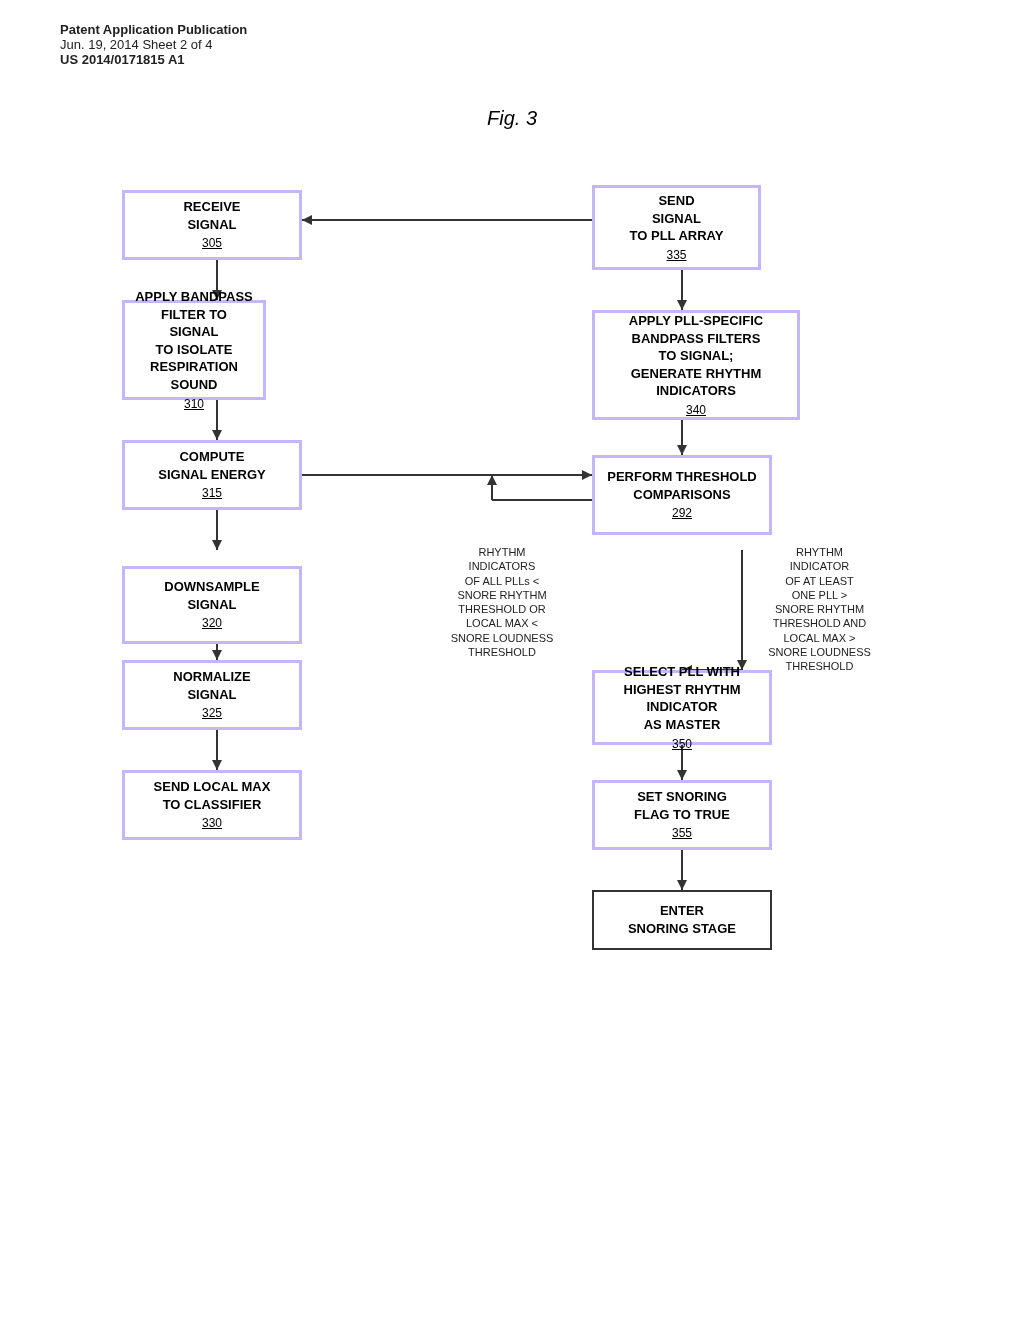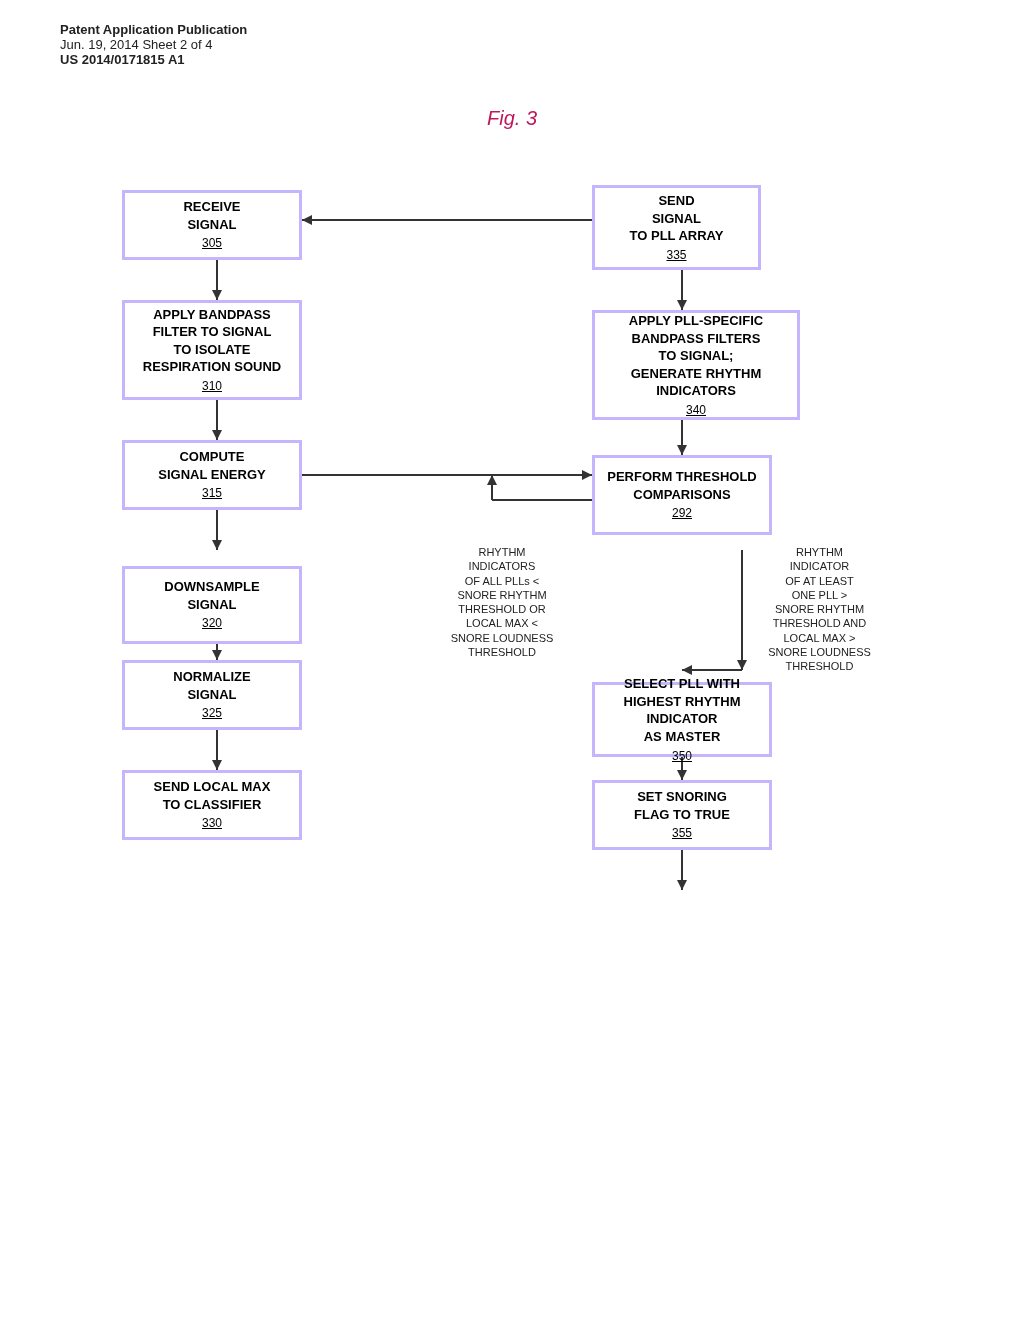--- a/index.html
+++ b/index.html
@@ -33,21 +33,21 @@
     .header-center { font-weight: normal; }
     .header-right { font-weight: bold; }
 
     
     .fig-title {
       text-align: center;
       font-size: 20px;
       font-style: italic;
       margin-top: 30px;
       margin-bottom: 40px;
-      color: #be185d;
+      color: #000000;
     }
 
     
     .flowchart {
       position: relative;
       width: 900px;
       margin: 0 auto;
       height: 1050px;
     }
 
@@ -153,21 +153,21 @@
 
       <line x1="680" y1="500" x2="620" y2="500" stroke="#333" stroke-width="2"></line>
       <polygon points="620,500 630,495 630,505" fill="#333"></polygon>
     </svg>
 
     <div class="flow-box" style="left:60px; top:20px; width:180px; height:70px;">
       <span>RECEIVE<br>SIGNAL</span>
       <span class="ref">305</span>
     </div>
 
-    <div class="flow-box" style="left:60px; top:130px; width:180px; height:100px;">
+    <div class="flow-box" style="left:60px; top:130px; width:144px; height:100px;">
       <span>APPLY BANDPASS<br>FILTER TO SIGNAL<br>TO ISOLATE<br>RESPIRATION SOUND</span>
       <span class="ref">310</span>
     </div>
 
     <div class="flow-box" style="left:60px; top:270px; width:180px; height:70px;">
       <span>COMPUTE<br>SIGNAL ENERGY</span>
       <span class="ref">315</span>
     </div>
 
     <div class="flow-box" style="left:60px; top:396px; width:180px; height:78px;">
@@ -216,26 +216,29 @@
 INDICATOR
 OF AT LEAST
 ONE PLL &gt;
 SNORE RHYTHM
 THRESHOLD AND
 LOCAL MAX &gt;
 SNORE LOUDNESS
 THRESHOLD</span>
     </div>
 
-    <div class="flow-box" style="left:530px; top:500px; width:180px; height:75px;margin-top:12px;">
+    <div class="flow-box" style="left:530px; top:500px; width:180px; height:75px;">
       <span>SELECT PLL WITH<br>HIGHEST RHYTHM<br>INDICATOR<br>AS MASTER</span>
       <span class="ref">350</span>
     </div>
 
     <div class="flow-box" style="left:530px; top:610px; width:180px; height:70px;">
       <span>SET SNORING<br>FLAG TO TRUE</span>
       <span class="ref">355</span>
     </div>
 
+    <div class="flow-box" style="left:530px; top:720px; width:180px; height:60px; border:2px solid #333;">
+      <span>ENTER<br>SNORING STAGE</span>
+    </div>
 
   </div>
 
 </div>
 
 </body></html>

